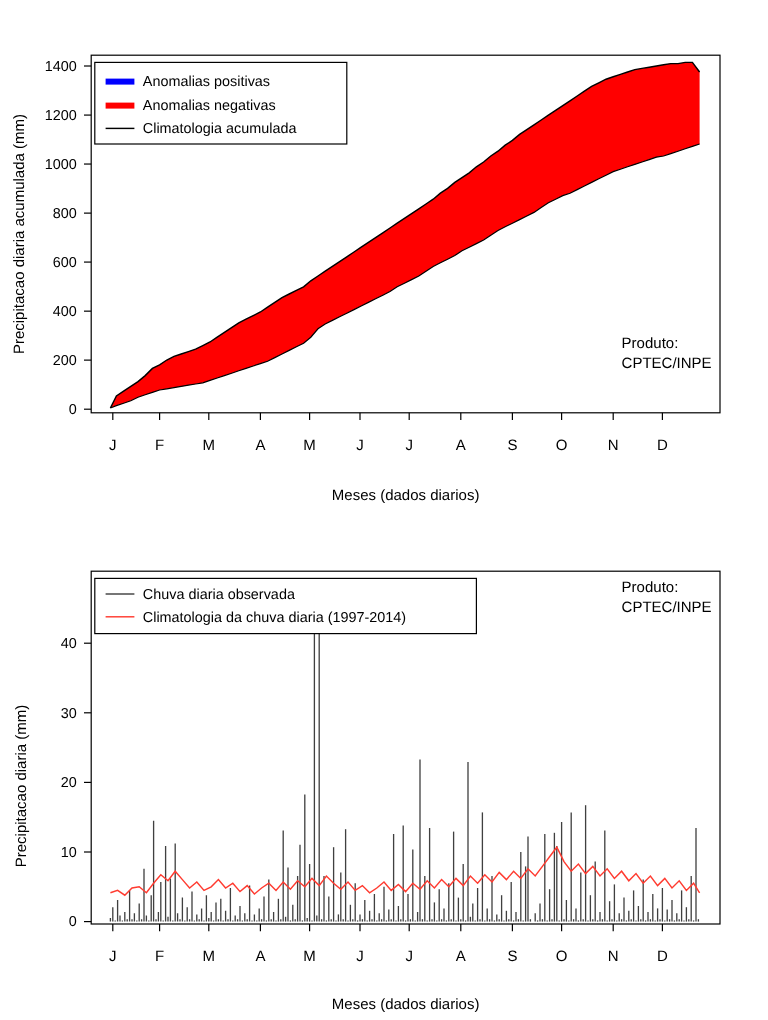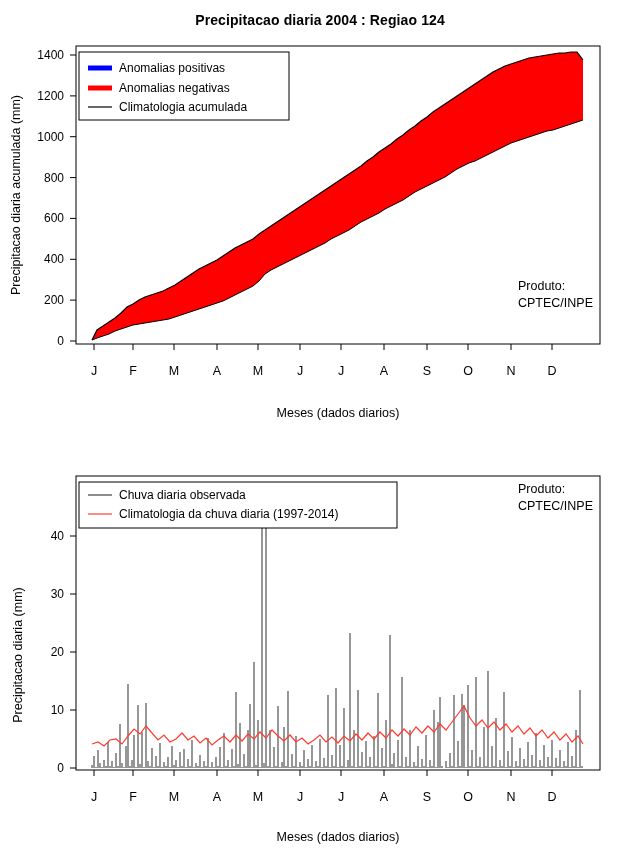--- a/index.html
+++ b/index.html
@@ -70,21 +70,20 @@
     font-family: "Liberation Sans", sans-serif;
   }
 </style>
 </head>
 <body>
 
 <div id="root">
 
   <div class="panel" id="panel-top">
 
-    <div class="chart-title">Precipitacao diaria 2004 : Regiao 124</div>
 
     <svg class="plot-svg" width="640" height="430" viewBox="0 0 640 430">
       <defs>
         <clipPath id="clipTop">
           <rect x="76" y="46" width="524" height="298"></rect>
         </clipPath>
       </defs>
 
       <rect x="76" y="46" width="524" height="298" fill="none" stroke="#000" stroke-width="1"></rect>
 

